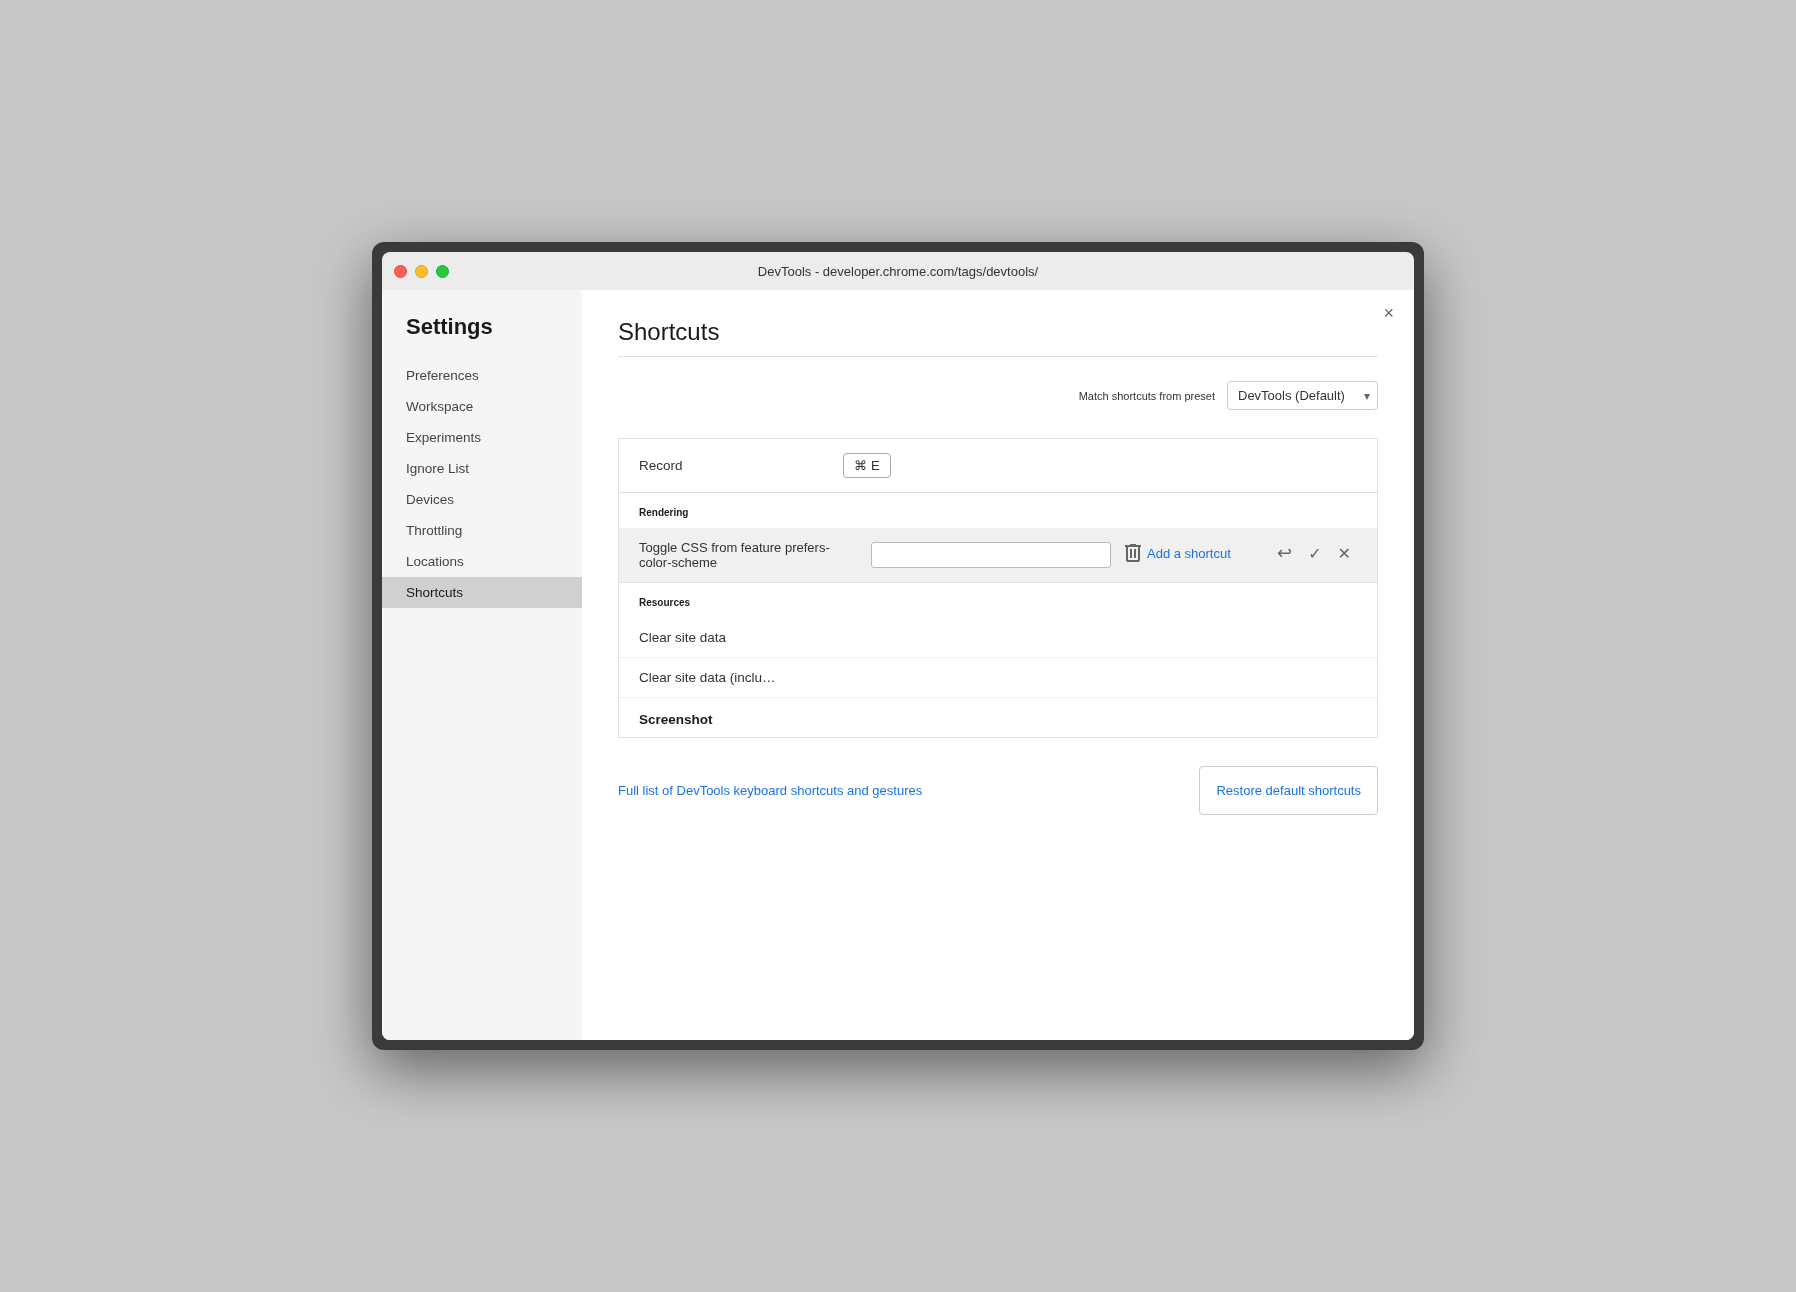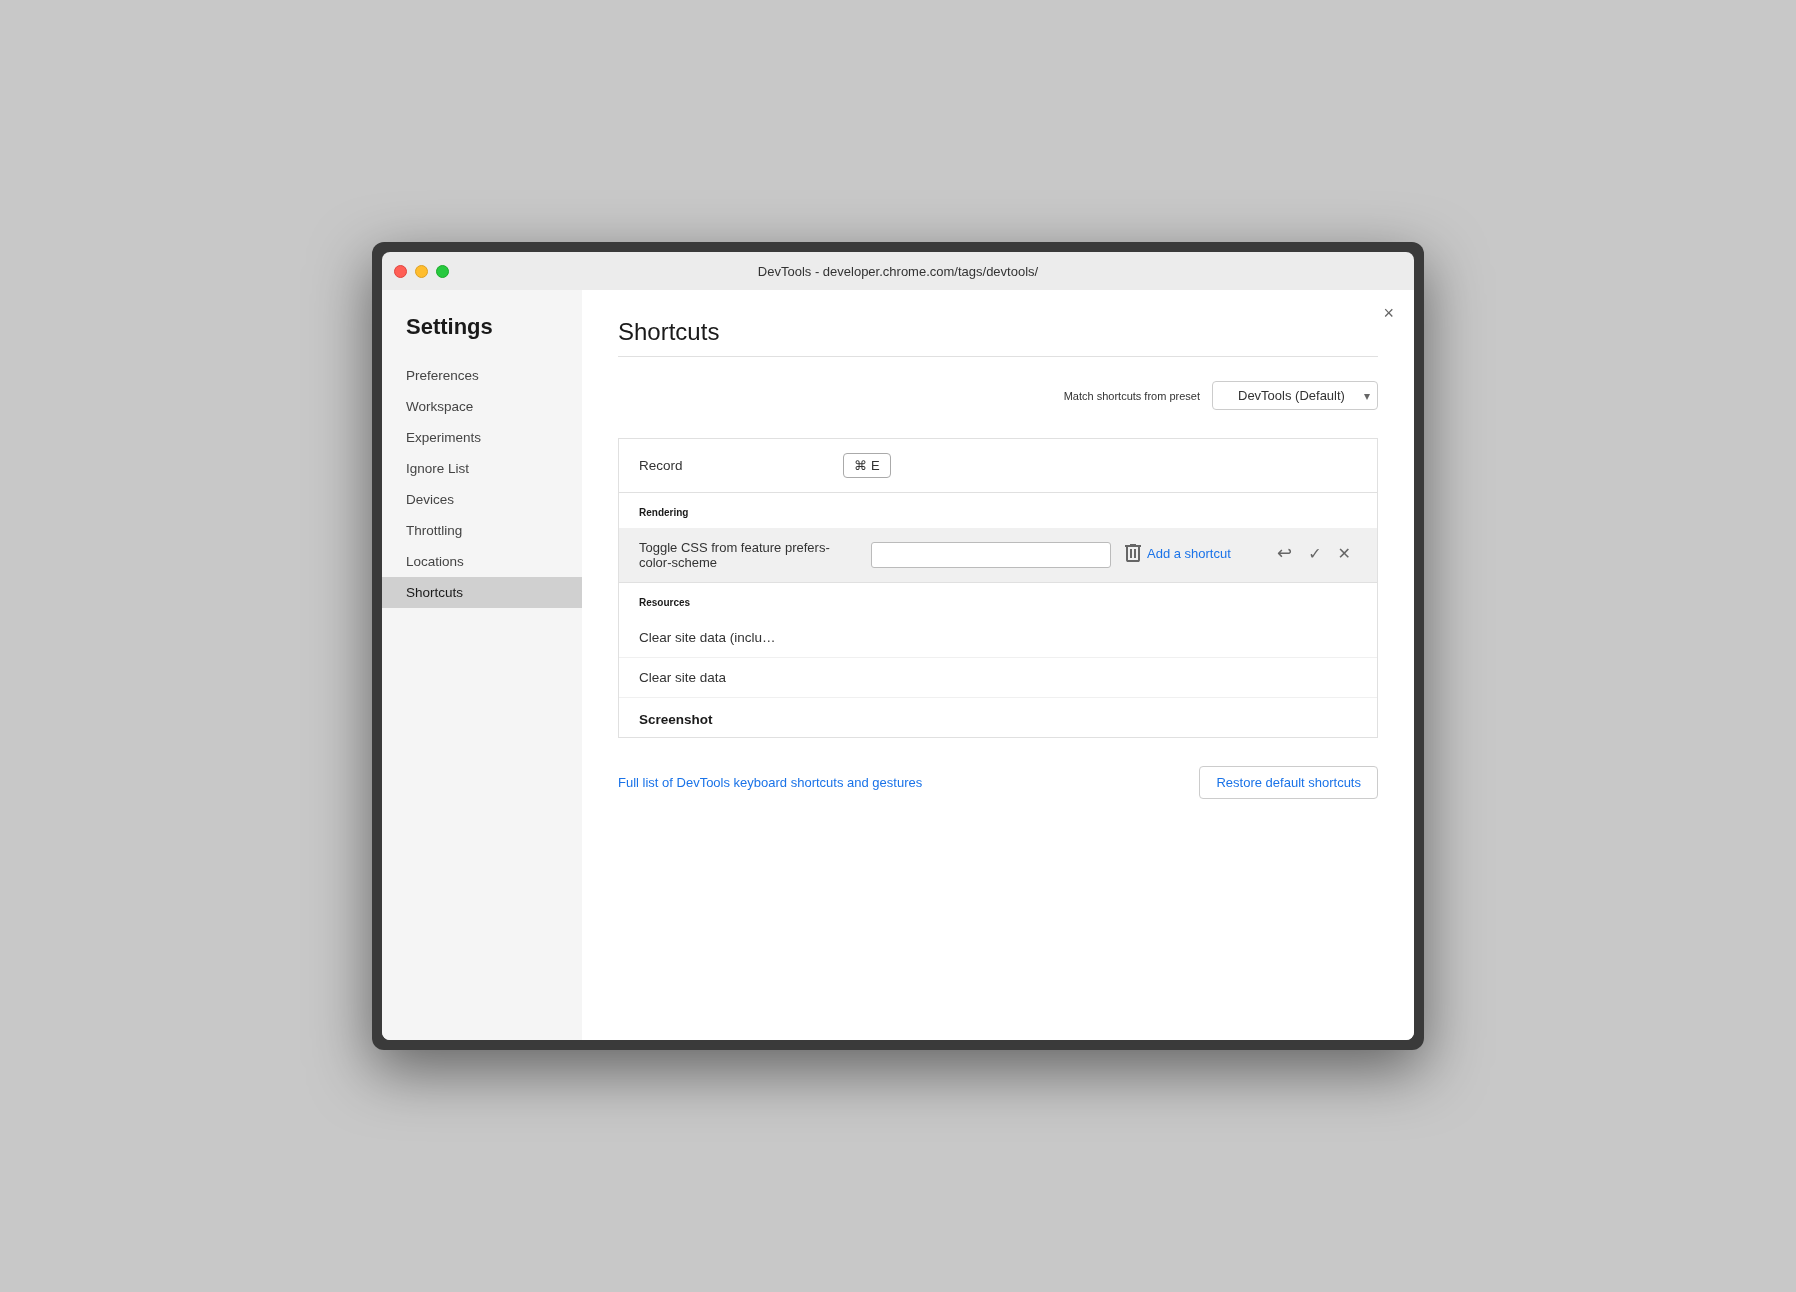--- a/index.html
+++ b/index.html
@@ -141,21 +141,21 @@
       font-size: 11px;
       color: #333;
     }
 
     .preset-select {
       appearance: none;
       -webkit-appearance: none;
       background: #fff;
       border: 1px solid #ccc;
       border-radius: 4px;
-      padding: 6px 28px 6px 25px;
+      padding: 6px 28px 6px 10px;
       font-size: 13px;
       color: #333;
       cursor: pointer;
       background-image: none;
       position: relative;
     }
 
     .preset-select-wrapper {
       position: relative;
       display: inline-block;
@@ -326,21 +326,21 @@
       color: #1a73e8;
       font-size: 13px;
       text-decoration: none;
       cursor: pointer;
     }
 
     .restore-btn {
       background: #fff;
       border: 1px solid #ccc;
       border-radius: 4px;
-      padding: 8px 16px;
+      padding: 16px 16px;
       font-size: 13px;
       color: #1a73e8;
       cursor: pointer;
       font-weight: 500;
     }
   </style>
 </head>
 <body>
 
 <div class="window-wrapper">
@@ -442,24 +442,24 @@
               </button>
             </div>
           </div>
         </div>
 
         <div class="section-header">
           <span>Resources</span>
         </div>
 
         <div class="resource-item">
+          <span>Clear site data</span>
+        </div>
+        <div class="resource-item">
           <span>Clear site data (inclu…</span>
-        </div>
-        <div class="resource-item">
-          <span>Clear site data</span>
         </div>
 
         <div class="section-header-screenshot">
           <span>Screenshot</span>
         </div>
 
       </div>
 
       <div class="bottom-bar">
         <a class="full-list-link">Full list of DevTools keyboard shortcuts and gestures</a>

